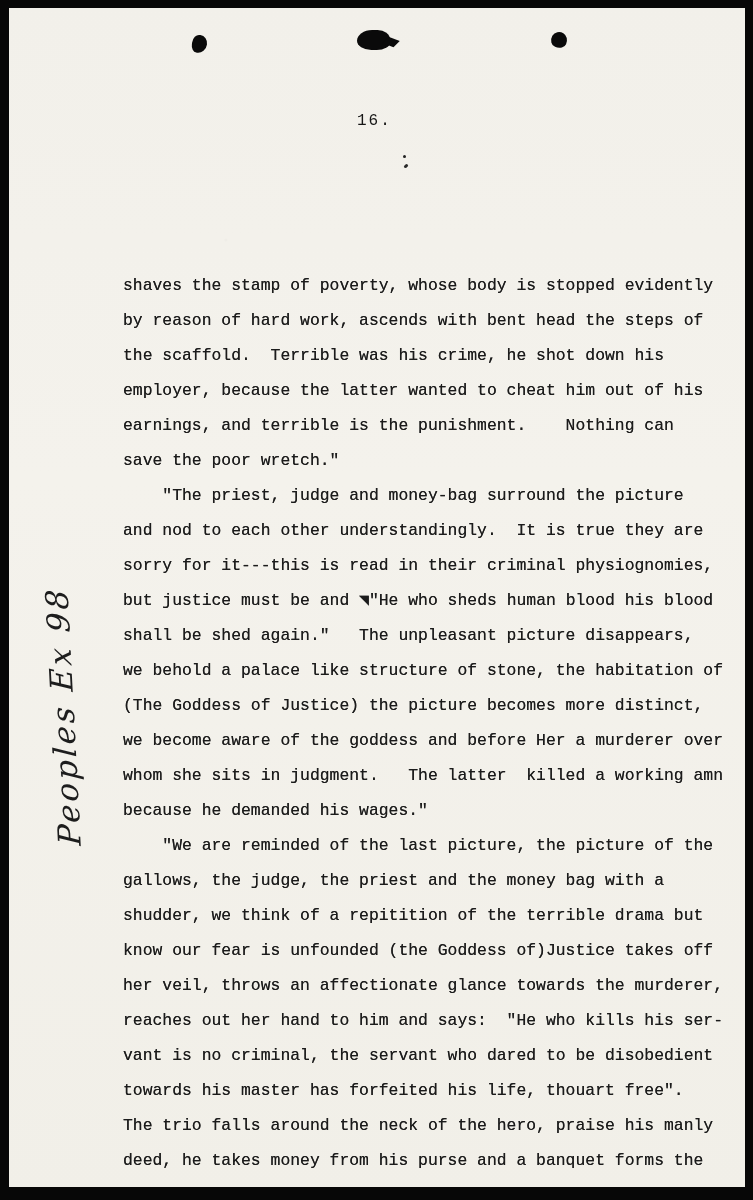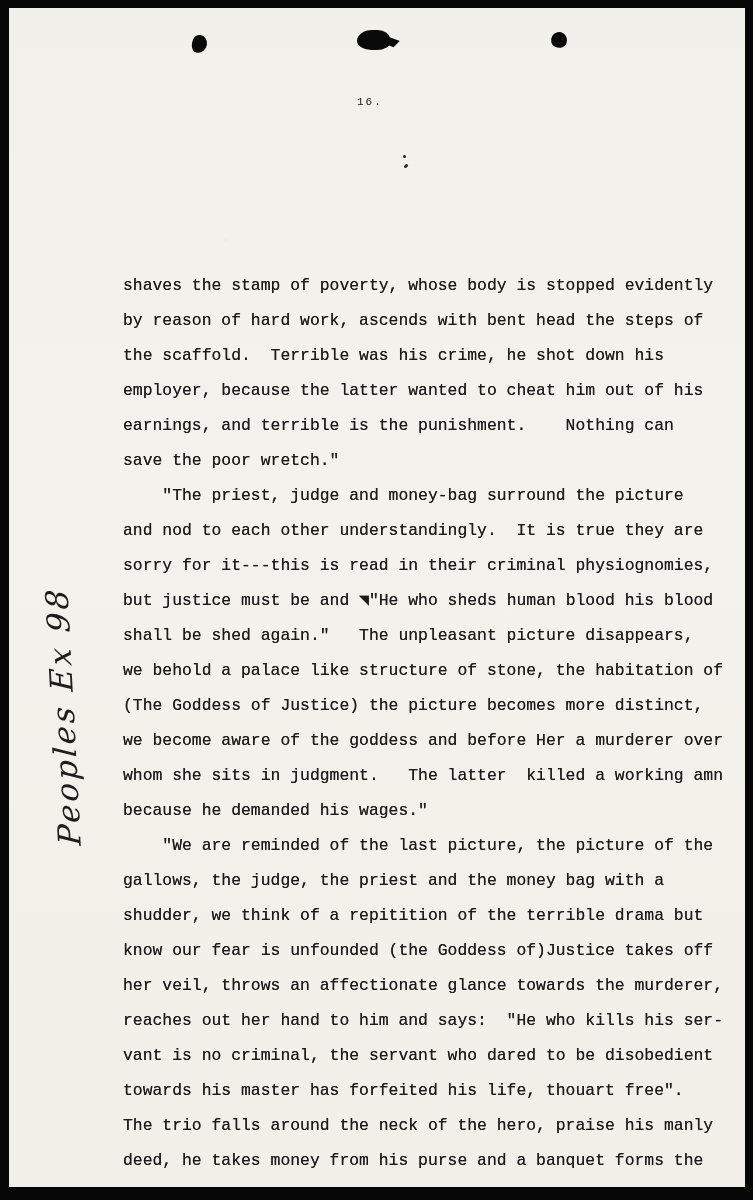--- a/index.html
+++ b/index.html
@@ -22,22 +22,22 @@
     background: #070707;
   }
   .edge.top    { left: 0; top: 0; width: 753px; height: 8px; }
   .edge.left   { left: 0; top: 0; width: 9px; height: 1200px; }
   .edge.right  { left: 745px; top: 0; width: 8px; height: 1200px; }
   .edge.bottom { left: 0; top: 1187px; width: 753px; height: 13px; }
 
   .pageno {
     position: absolute;
     left: 357px;
-    top: 96px;
-    font-size: 11px;
+    top: 112px;
+    font-size: 16px;
     letter-spacing: 2px;
     color: #161616;
     font-family: Liberation Mono, monospace;
   }
 
   .typed-text {
     position: absolute;
     left: 123px;
     top: 268px;
     width: 630px;

